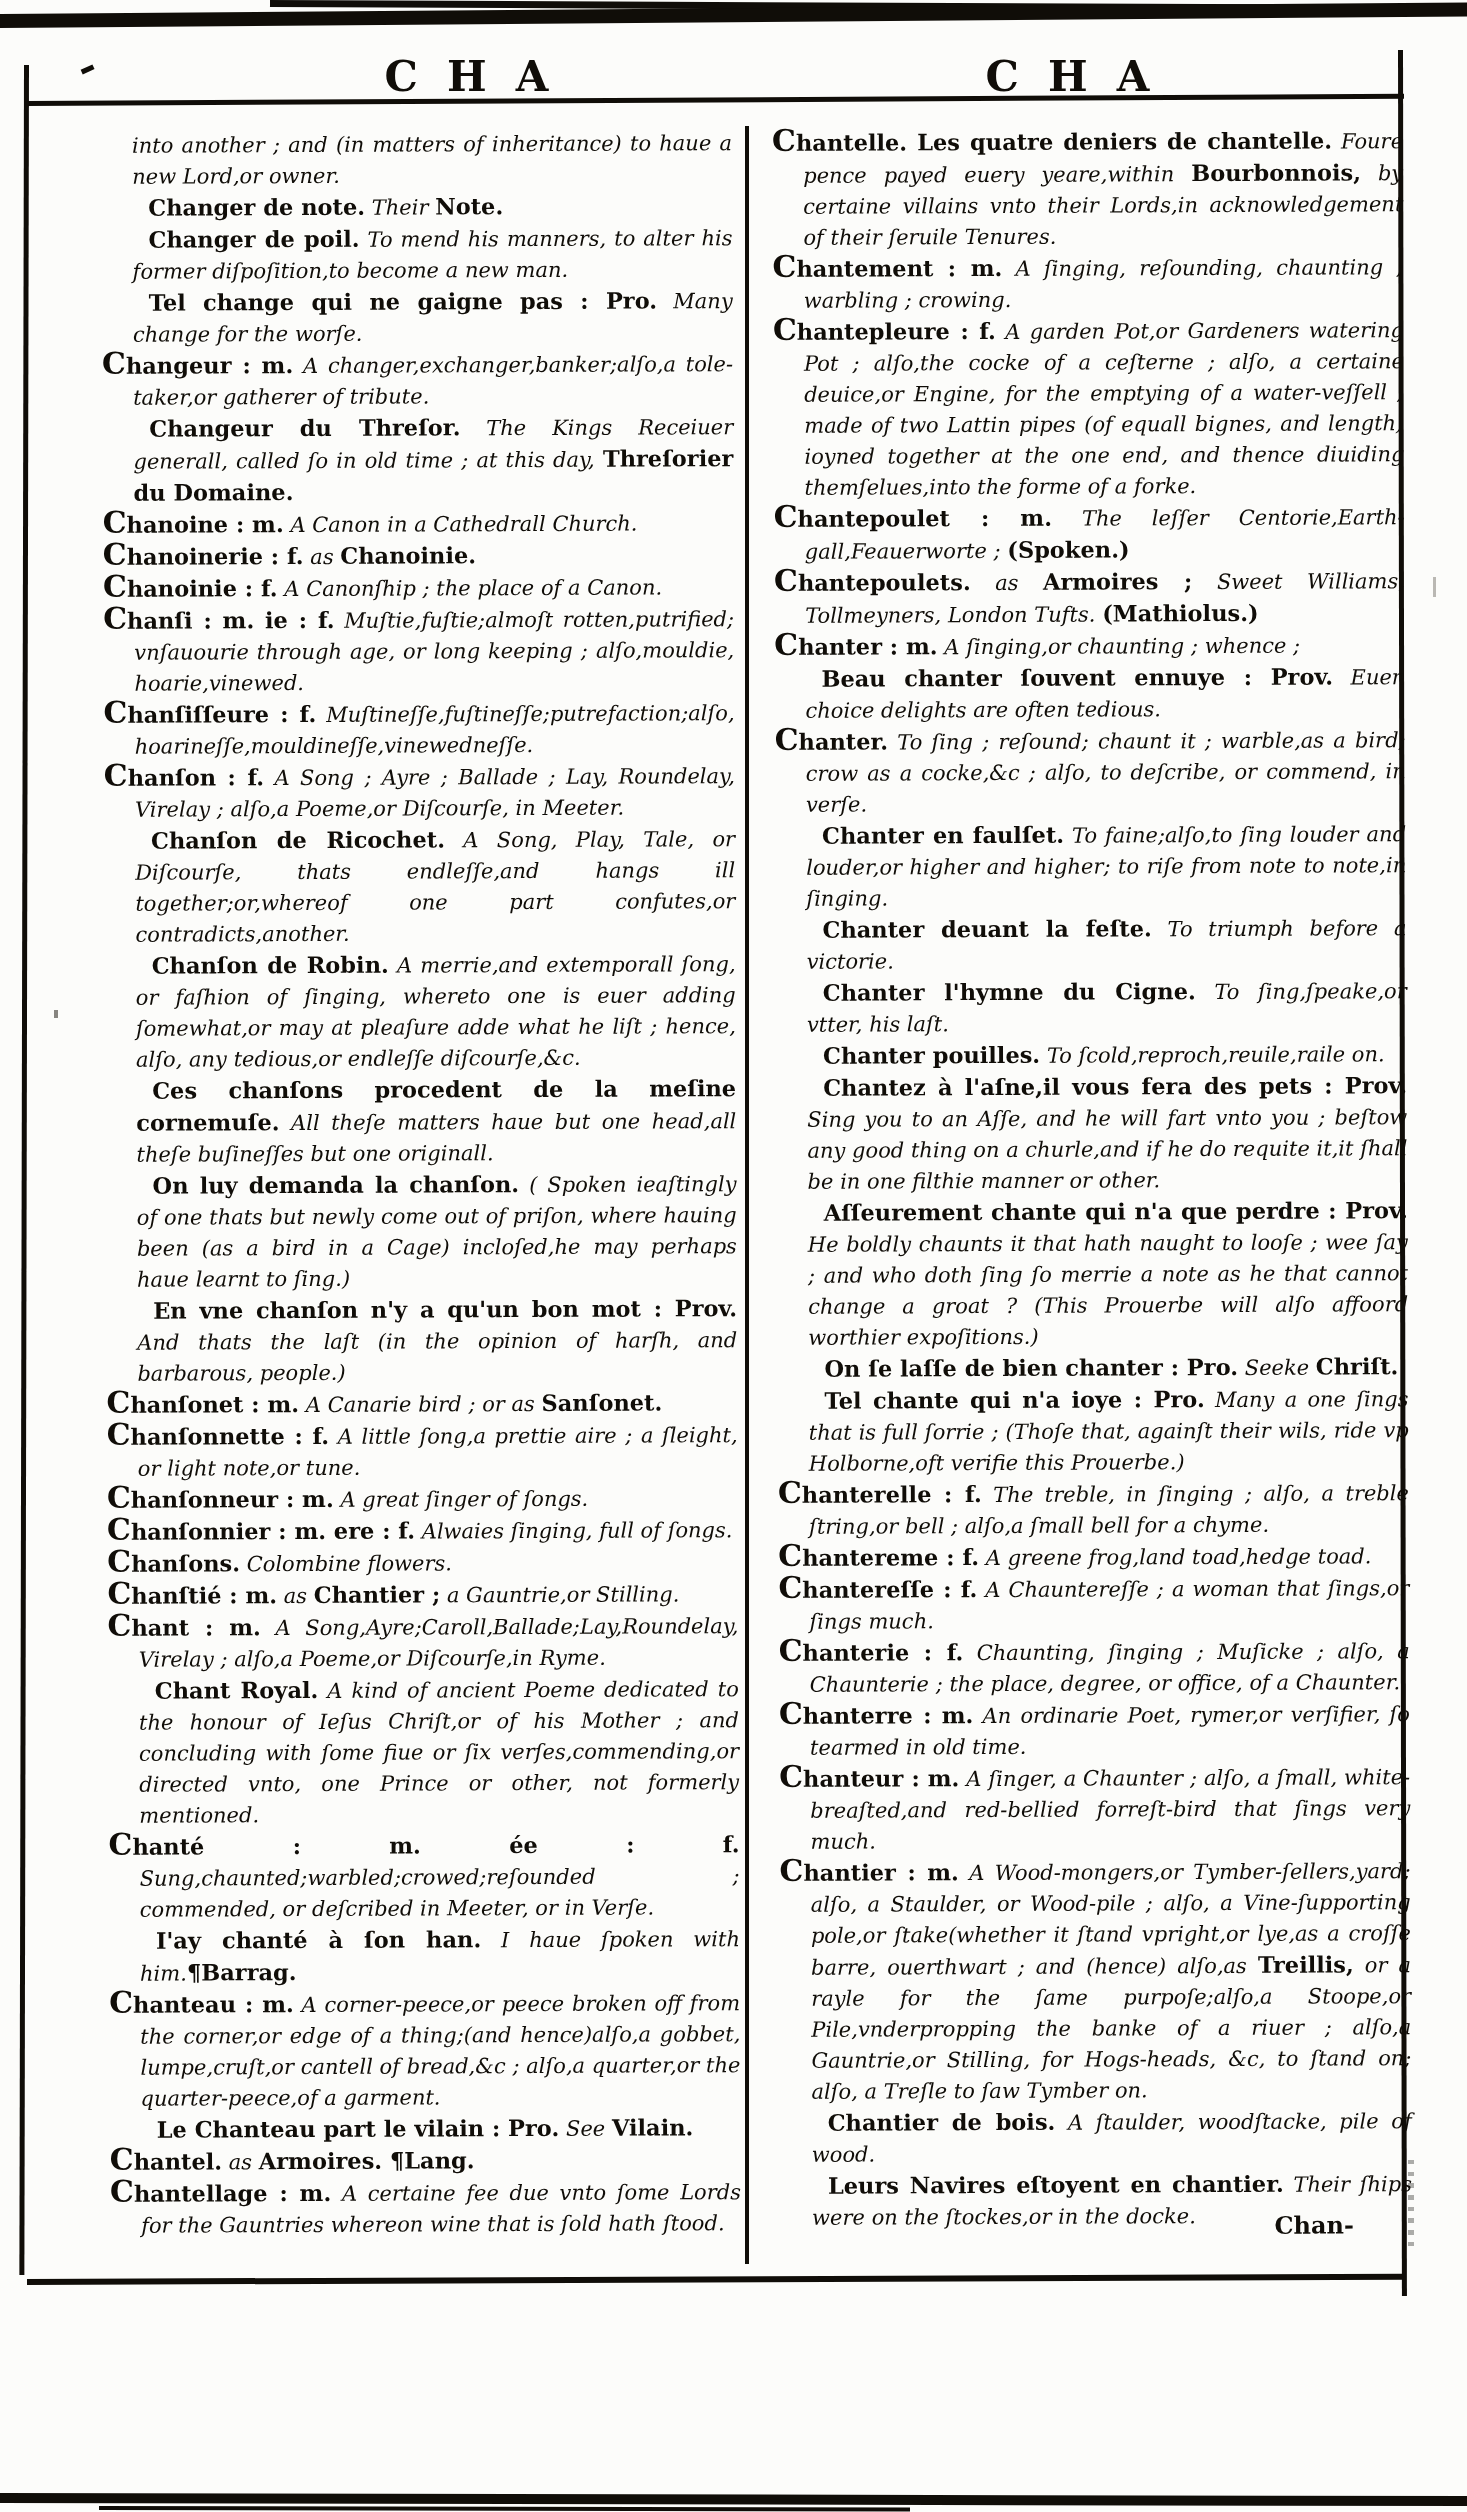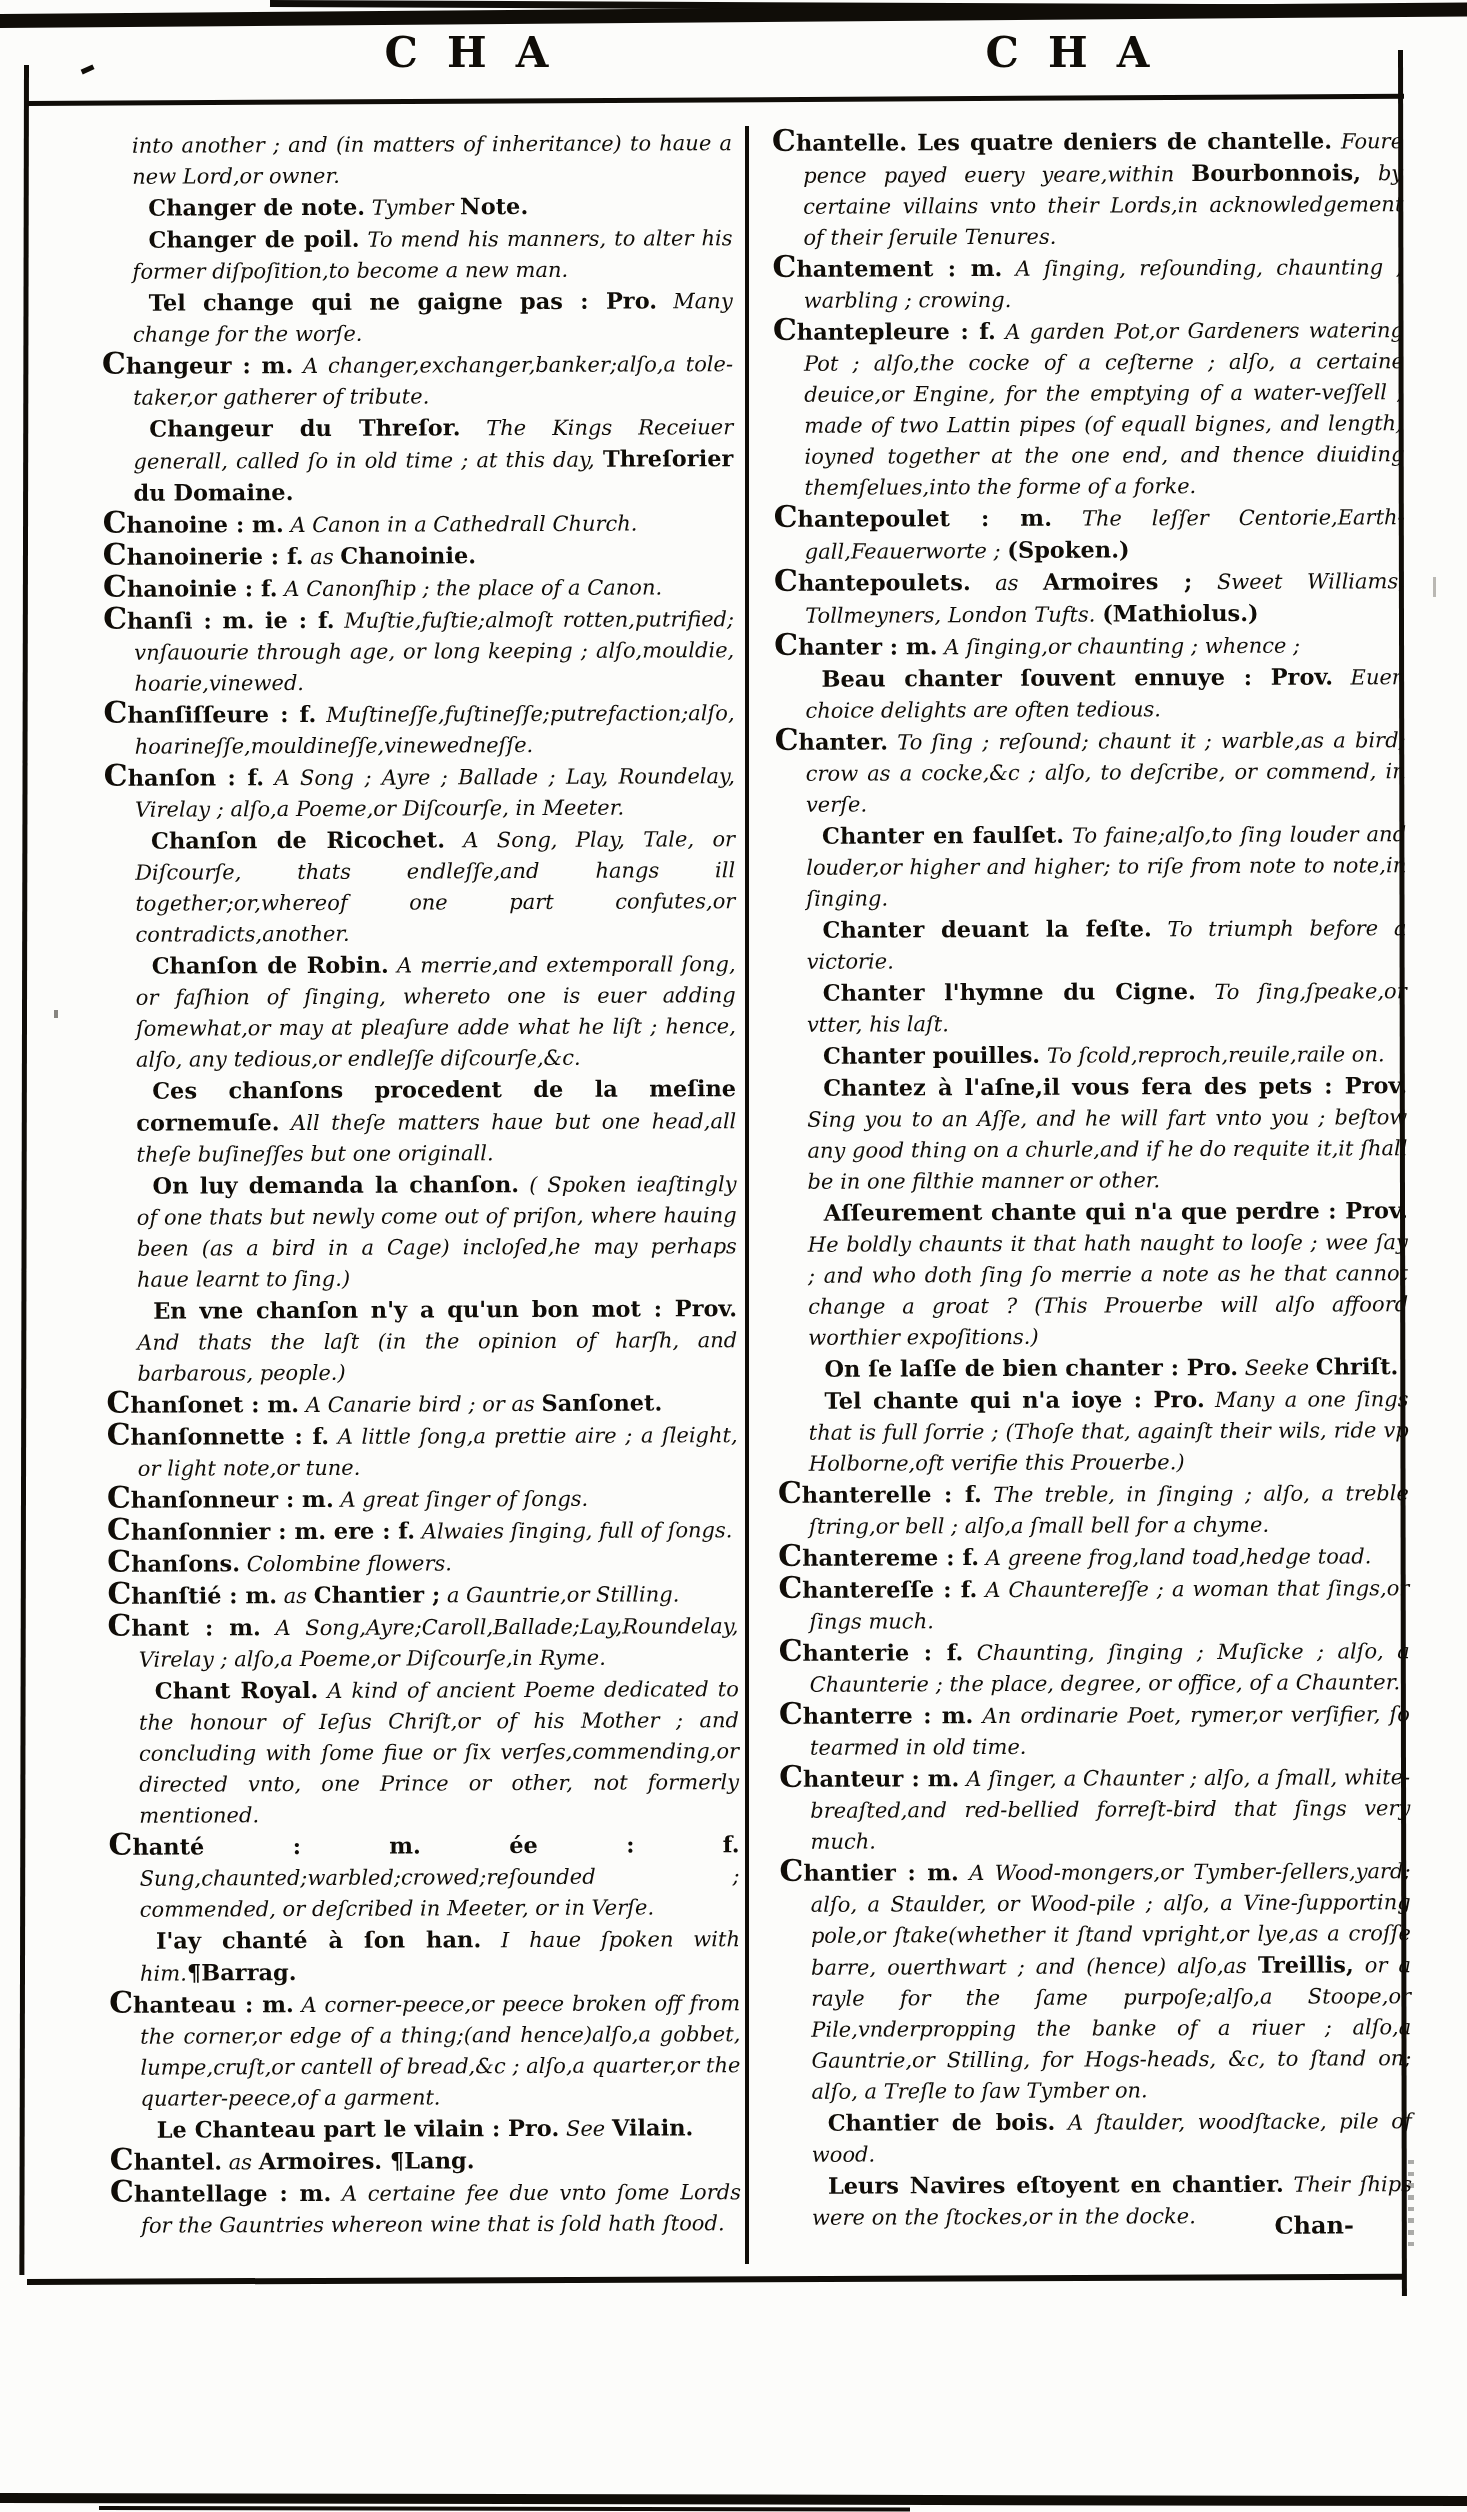--- a/index.html
+++ b/index.html
@@ -15,21 +15,21 @@
   #top-edge-2{left:-5.4px;top:14.4px;width:1484px;height:13.5px;transform:rotate(-0.45deg);transform-origin:left top;border-radius:3.6px;}
   #header-rule{left:27px;top:101px;width:1377px;height:5.4px;transform:rotate(-0.3deg);transform-origin:left top;}
   #left-border{left:24px;top:65px;width:5.4px;height:2210px;transform:rotate(0.12deg);transform-origin:top left;}
   #right-border{left:1398px;top:50px;width:4.5px;height:2246px;transform:rotate(-0.1deg);transform-origin:top left;}
   #column-divider{left:745px;top:126px;width:3.6px;height:2138px;}
   #bottom-text-rule{left:27px;top:2279px;width:1377px;height:6.3px;transform:rotate(-0.22deg);transform-origin:left top;}
   #bottom-page-edge{left:0;top:2493px;width:1468px;height:10px;transform:rotate(0.12deg);transform-origin:left top;}
   #bottom-page-edge2{left:99px;top:2506px;width:811px;height:3.6px;transform:rotate(0.1deg);transform-origin:left top;}
 
   .running-head{
-    position:absolute;top:28px;width:234px;text-align:center;
+    position:absolute;top:52px;width:234px;text-align:center;
     font-size:42px;font-weight:bold;letter-spacing:7.2px;
   }
   #header-left{left:353px;}
   #header-right{left:954px;}
 
   #text-block{position:absolute;left:0;top:0;width:1468px;height:2512px;
     transform:rotate(-0.25deg);transform-origin:757px 135px;}
   .column{position:absolute;top:128px;width:631px;}
   #col-left{left:101px;}
   #col-right{left:772px;}
@@ -69,21 +69,21 @@
 <div class="artifact" id="bleed-marks"></div>
 <div class="artifact" id="speck-1"></div>
 <div class="artifact" id="speck-2"></div>
 
 <div class="running-head" id="header-left">C H A</div>
 <div class="running-head" id="header-right">C H A</div>
 
 <div id="text-block">
   <div class="column" id="col-left">
       <p class="para cont"><span class="it">into another ; and (in matters of inheritance) to haue a new Lord,or owner.</span></p>
-      <p class="para sub"><span class="hw">Changer de note.</span><span class="it"> Tymber </span><span class="fr">Note.</span></p>
+      <p class="para sub"><span class="hw">Changer de note.</span><span class="it"> Their </span><span class="fr">Note.</span></p>
       <p class="para sub"><span class="hw">Changer de poil.</span><span class="it"> To mend his manners, to alter his former diſpoſition,to become a new man.</span></p>
       <p class="para sub"><span class="hw">Tel change qui ne gaigne pas : Pro.</span><span class="it"> Many change for the worſe.</span></p>
       <p class="para entry"><span class="hw"><span class="cap">C</span>hangeur : m.</span><span class="it"> A changer,exchanger,banker;alſo,a tole-taker,or gatherer of tribute.</span></p>
       <p class="para sub"><span class="hw">Changeur du Threſor.</span><span class="it"> The Kings Receiuer generall, called ſo in old time ; at this day, </span><span class="fr">Threſorier du Domaine.</span></p>
       <p class="para entry"><span class="hw"><span class="cap">C</span>hanoine : m.</span><span class="it"> A Canon in a Cathedrall Church.</span></p>
       <p class="para entry"><span class="hw"><span class="cap">C</span>hanoinerie : f.</span><span class="it"> as </span><span class="fr">Chanoinie.</span></p>
       <p class="para entry"><span class="hw"><span class="cap">C</span>hanoinie : f.</span><span class="it"> A Canonſhip ; the place of a Canon.</span></p>
       <p class="para entry"><span class="hw"><span class="cap">C</span>hanſi : m. ie : f.</span><span class="it"> Muſtie,fuſtie;almoſt rotten,putrified; vnſauourie through age, or long keeping ; alſo,mouldie, hoarie,vinewed.</span></p>
       <p class="para entry"><span class="hw"><span class="cap">C</span>hanſiſſeure : f.</span><span class="it"> Muſtineſſe,fuſtineſſe;putrefaction;alſo, hoarineſſe,mouldineſſe,vinewedneſſe.</span></p>
       <p class="para entry"><span class="hw"><span class="cap">C</span>hanſon : f.</span><span class="it"> A Song ; Ayre ; Ballade ; Lay, Roundelay, Virelay ; alſo,a Poeme,or Diſcourſe, in Meeter.</span></p>

